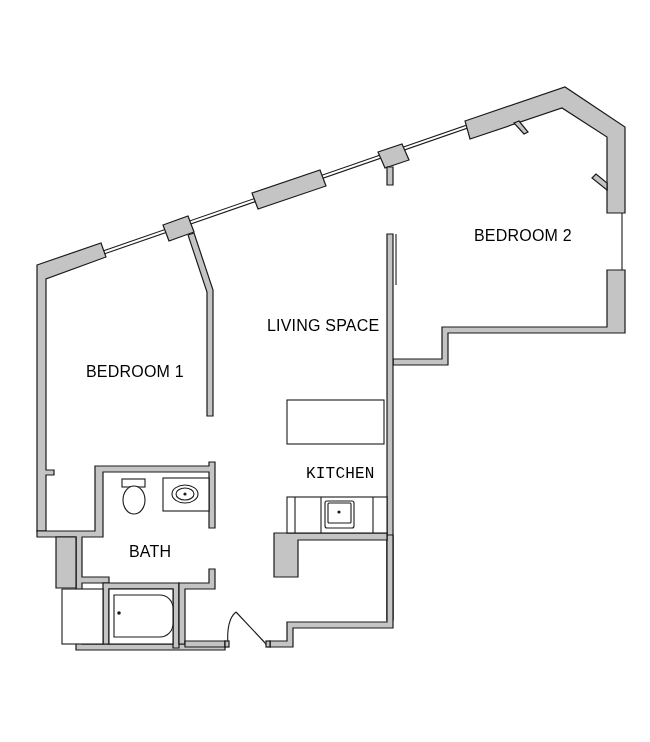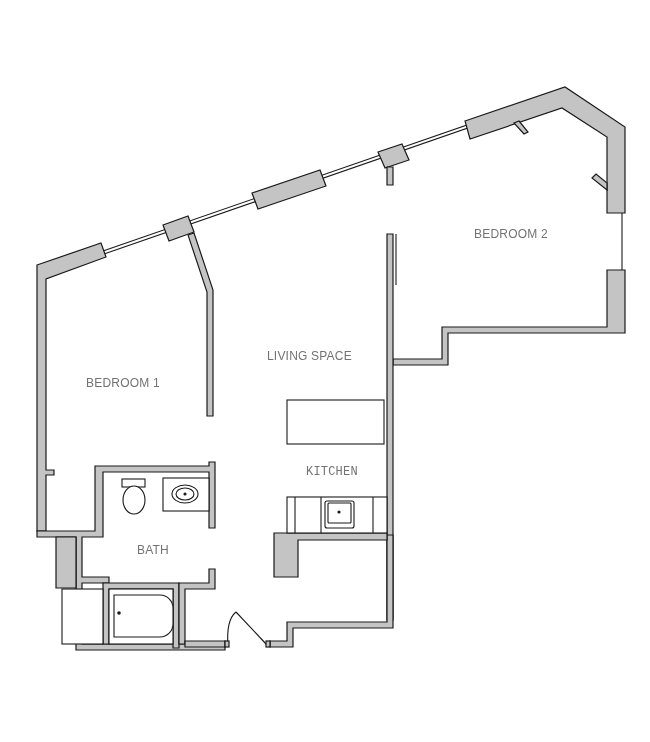--- a/index.html
+++ b/index.html
@@ -1,21 +1,21 @@
 <!DOCTYPE html>
 <html><head>
 <meta charset="utf-8">
 <style>
   html,body{margin:0;padding:0;background:#ffffff;}
   body{width:650px;height:742px;position:relative;overflow:hidden;font-family:"Liberation Sans",sans-serif;}
   svg{position:absolute;left:0;top:0;}
   .wall{fill:#c4c4c4;stroke:#1a1a1a;stroke-width:1.2;stroke-linejoin:miter;}
   .line{fill:none;stroke:#1a1a1a;stroke-width:1.1;}
   .fix{fill:#ffffff;stroke:#1a1a1a;stroke-width:1.1;}
-  .lbl{position:absolute;font-size:12px;letter-spacing:0.2px;color:#737373;white-space:nowrap;}
+  .lbl{position:absolute;font-size:16px;letter-spacing:0.2px;color:#000000;white-space:nowrap;}
 </style>
 </head>
 <body>
 
 <svg width="650" height="742" viewBox="0 0 650 742">
 
   <g>
     <line class="line" x1="103" y1="251" x2="568" y2="90"></line>
     <line class="line" x1="104" y1="254" x2="569" y2="93"></line>
   </g>
@@ -87,17 +87,17 @@
   </g>
 
   <g>
     <line class="line" x1="236" y1="612" x2="267" y2="645" stroke-width="3"></line>
     <path class="line" d="M228,646 Q226,620 236,612"></path>
     <rect class="wall" x="225" y="641" width="4" height="6"></rect>
     <rect class="wall" x="266" y="641" width="4" height="6"></rect>
   </g>
 </svg>
 
-<div class="lbl" style="left:86px;top:376px;">BEDROOM 1</div>
+<div class="lbl" style="left:86px;top:363px;">BEDROOM 1</div>
 <div class="lbl" style="left:474px;top:227px;">BEDROOM 2</div>
-<div class="lbl" style="left:267px;top:317px;margin-top:32px;">LIVING SPACE</div>
+<div class="lbl" style="left:267px;top:317px;">LIVING SPACE</div>
 <div class="lbl" style="left:306px;top:465px;font-family:Liberation Mono, monospace;">KITCHEN</div>
-<div class="lbl" style="left:129px;top:543px;margin-left:8px;">BATH</div>
+<div class="lbl" style="left:129px;top:543px;">BATH</div>
 
 </body></html>

